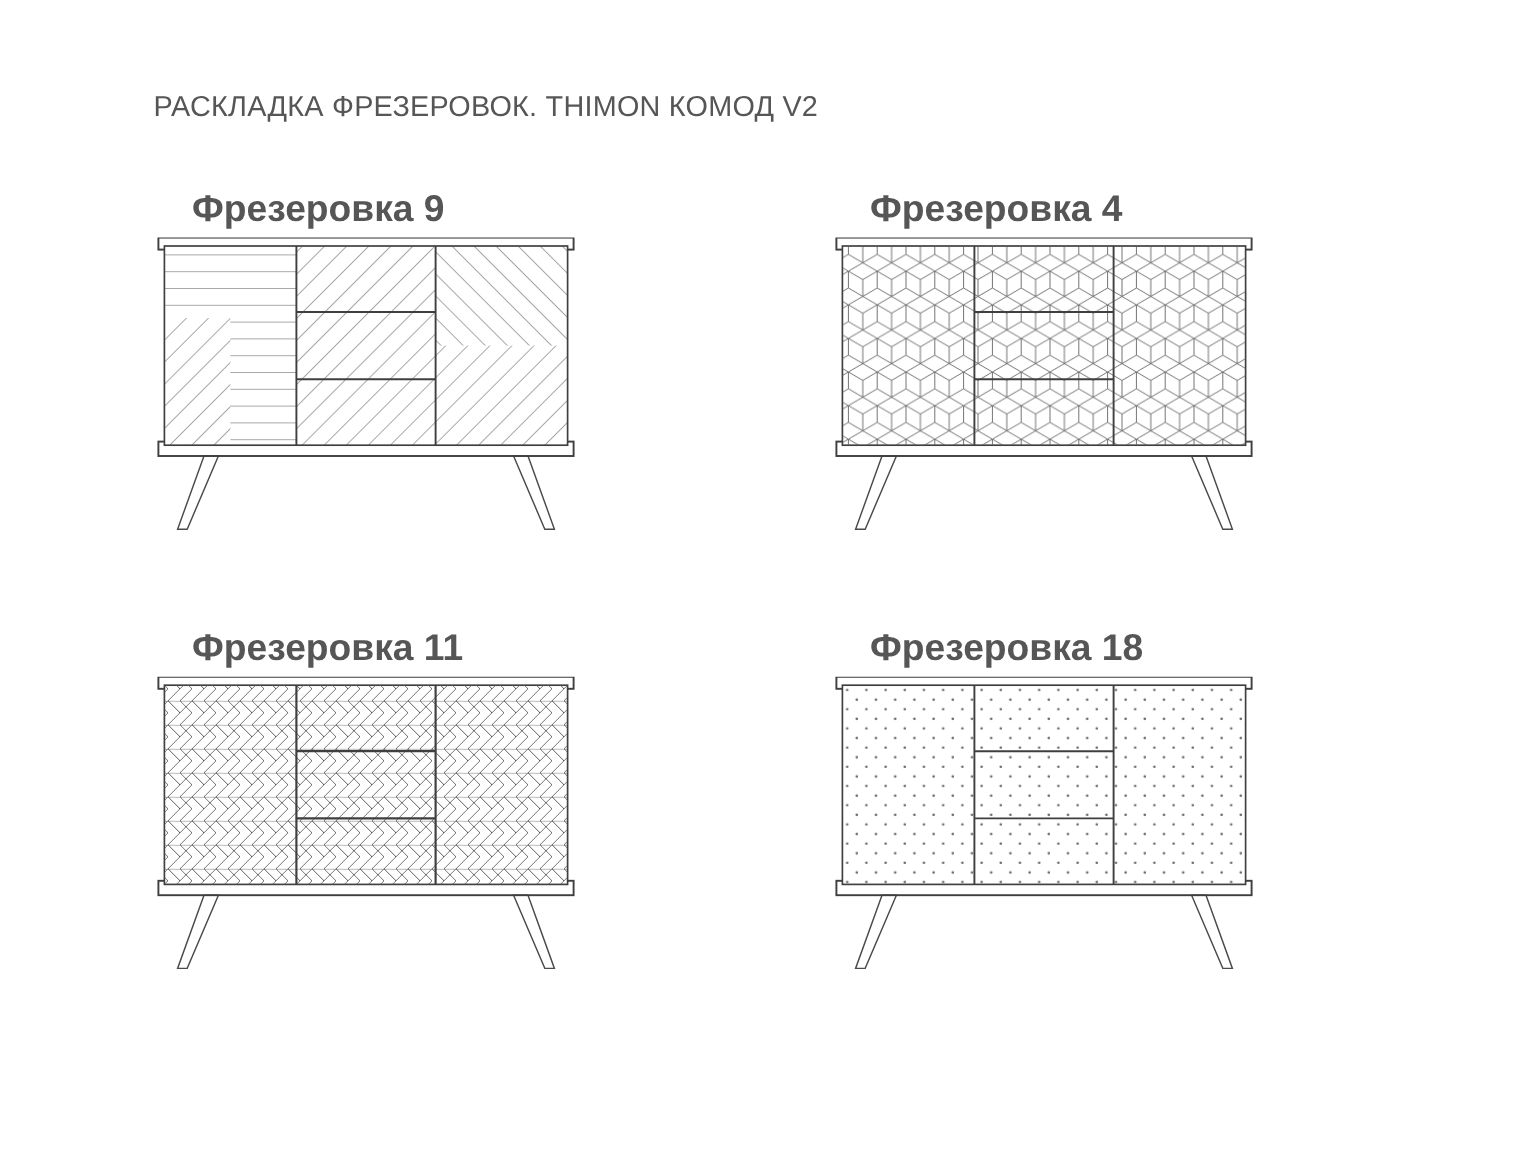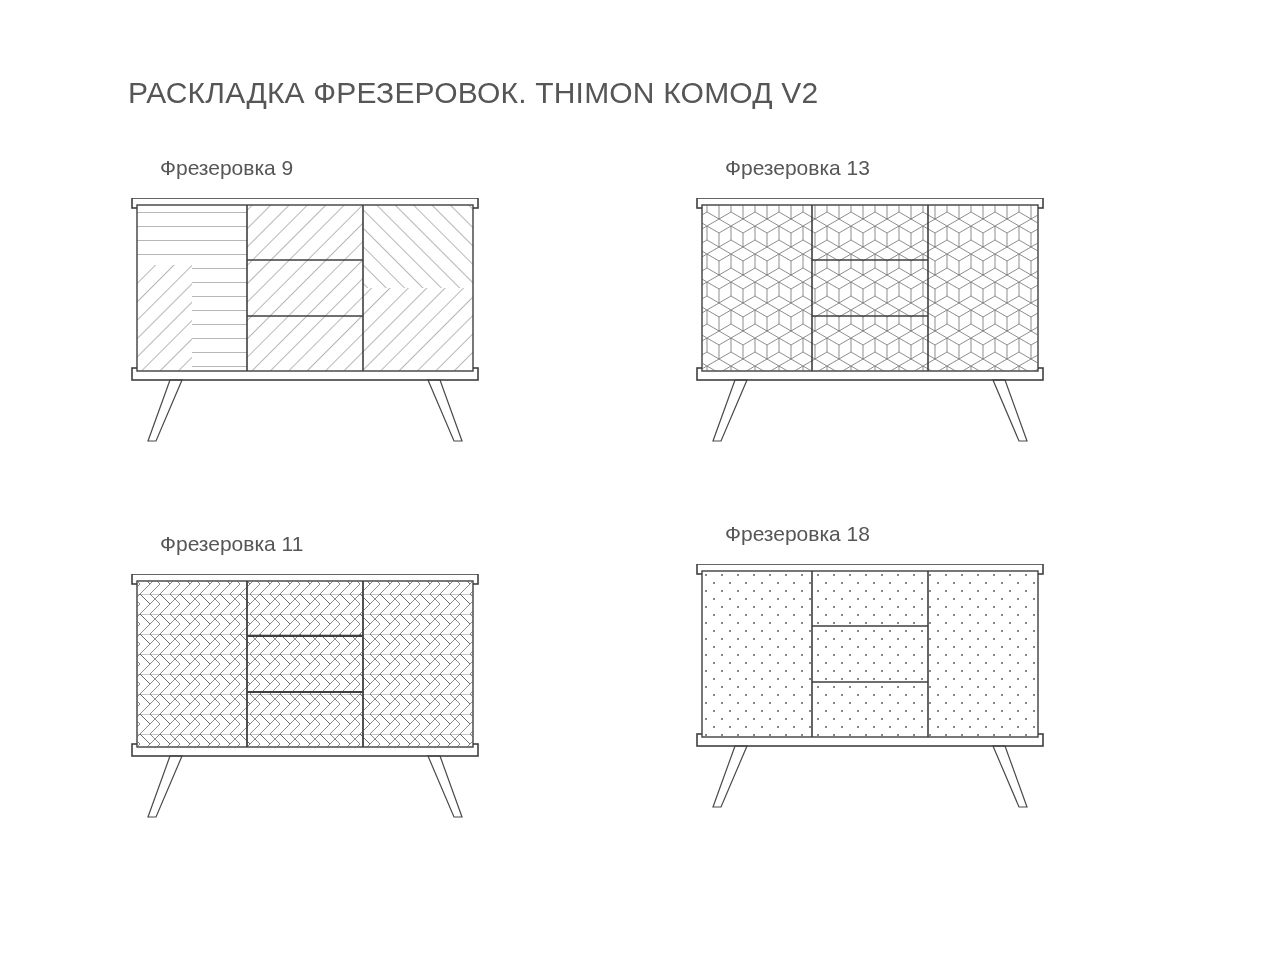--- a/index.html
+++ b/index.html
@@ -12,48 +12,49 @@
     height: 960px;
     font-family: "Liberation Sans", sans-serif;
     color: #4a4a4a;
     position: relative;
     overflow: hidden;
   }
   .page-title {
     position: absolute;
     left: 128px;
     top: 76px;
-    font-size: 30px;
+    font-size: 24px;
     letter-spacing: 0.2px;
     color: #565656;
     white-space: nowrap;
   }
   .grid {
     position: absolute;
     left: 0;
     top: 140px;
     width: 1281px;
   }
   .cell {
     position: absolute;
     width: 560px;
     height: 370px;
   }
   .cell-0 { left: 130px; top: 0px; }
   .cell-1 { left: 695px; top: 0px; }
-  .cell-2 { left: 130px; top: 376px; }
+  .cell-2 { left: 130px; top: 366px; }
   .cell-3 { left: 695px; top: 366px; }
 
   .cell-label {
     position: absolute;
     left: 30px;
     top: 16px;
-    font-size: 21px;
+    font-size: 31px;
     color: #565656;
     white-space: nowrap;
+    font-weight: bold;
   }
   .drawing {
     position: absolute;
     left: 0px;
     top: 58px;
   }
   svg { display: block; }
 </style>
 </head>
 <body>
@@ -124,21 +125,21 @@
           <line x1="117" y1="7" x2="117" y2="173"></line>
           <line x1="233" y1="7" x2="233" y2="173"></line>
           <line x1="117" y1="62" x2="233" y2="62"></line>
           <line x1="117" y1="118" x2="233" y2="118"></line>
         </g>
       </svg>
     </div>
   </div>
 
   <div class="cell cell-1">
-    <div class="cell-label">Фрезеровка 13</div>
+    <div class="cell-label">Фрезеровка 4</div>
     <div class="drawing">
       <svg width="420" height="250" viewBox="0 0 420 250">
         <defs>
           <pattern id="p10" width="24" height="28" patternUnits="userSpaceOnUse">
             <g fill="none" stroke="#5a5a5a" stroke-width="0.7">
               <path d="M12 0 L24 7 L24 21 L12 28 L0 21 L0 7 Z"></path>
               <path d="M12 0 L12 14 M12 14 L24 21 M12 14 L0 21"></path>
             </g>
           </pattern>
           <clipPath id="c10L">

